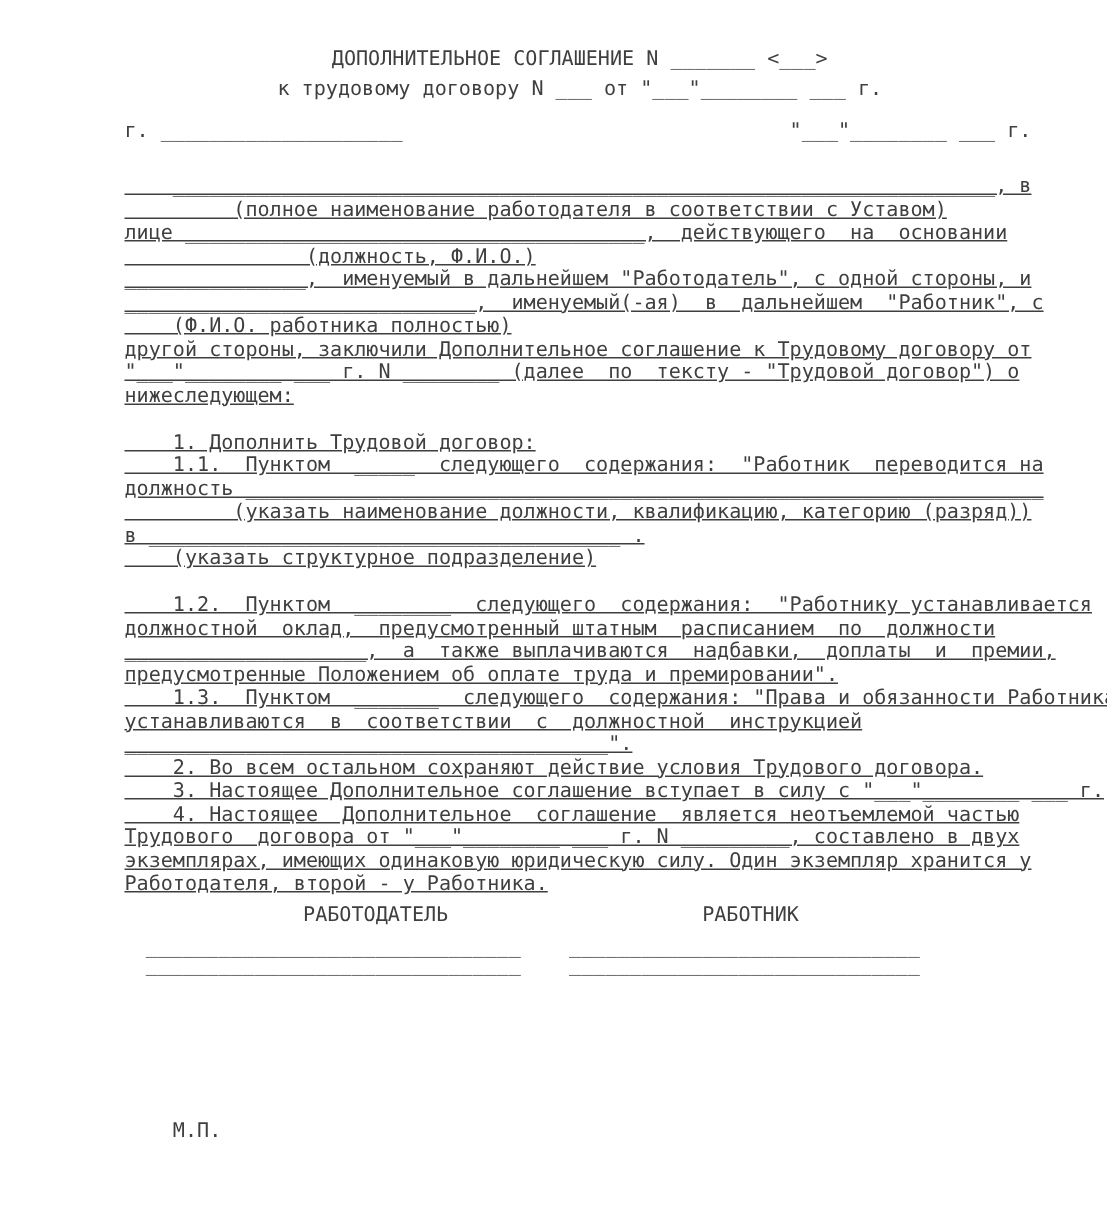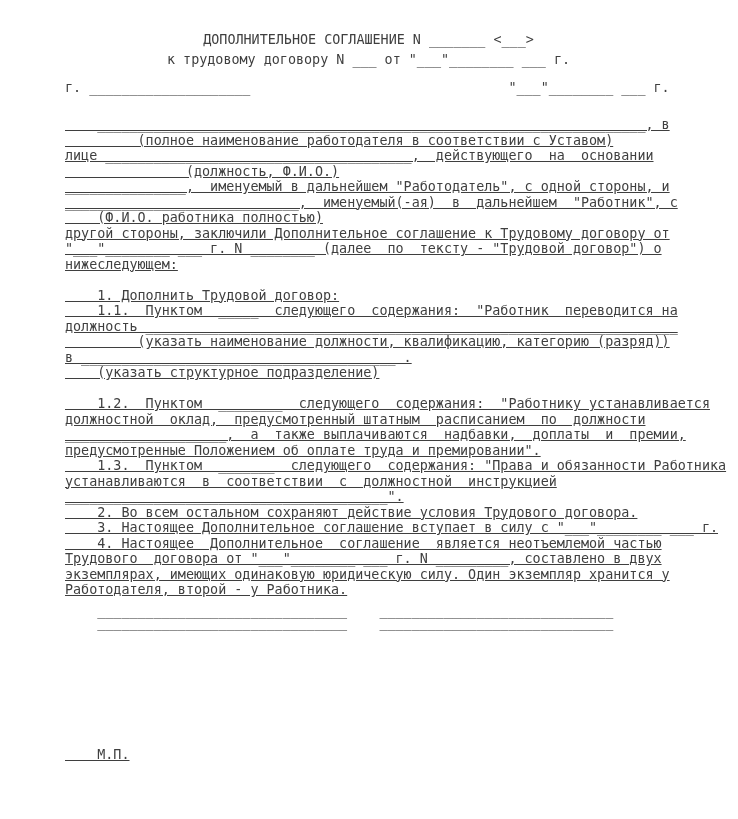--- a/index.html
+++ b/index.html
@@ -11,33 +11,33 @@
     overflow: hidden;
     font-family: "DejaVu Sans Mono", monospace;
   }
   pre {
     margin: 0;
     font-family: "DejaVu Sans Mono", monospace;
     font-size: 13.4px;
     color: #3f3f3f;
     white-space: pre;
   }
-  .abs { position: absolute; left: 65px; }
+  .abs { position: absolute; left: 83px; }
   #title {
     top: 30px;
     width: 607px;
     text-align: center;
     line-height: 20px;
   }
   #dateline { top: 80px; line-height: 15.5px; }
   #docbody  { top: 117px; line-height: 15.5px; text-decoration: underline; }
   #sigblock { position: absolute; left: 65px; top: 605px; }
   .sigrow { height: 12px; line-height: 12px; }
   .sigrow.gap { margin-bottom: 9px; }
-  #seal { top: 747px; line-height: 15.5px; text-decoration: underline; }
+  #seal { top: 747px; line-height: 15.5px; }
 </style>
 </head>
 <body>
 
 <pre id="title" class="abs">ДОПОЛНИТЕЛЬНОЕ СОГЛАШЕНИЕ N _______ &lt;___&gt;
 к трудовому договору N ___ от "___"________ ___ г.</pre>
 
 <pre id="dateline" class="abs">г. ____________________                                "___"________ ___ г.</pre>
 
 <pre id="docbody" class="abs">    ____________________________________________________________________, в
@@ -66,17 +66,18 @@
 устанавливаются  в  соответствии  с  должностной  инструкцией
 ________________________________________".
     2. Во всем остальном сохраняют действие условия Трудового договора.
     3. Настоящее Дополнительное соглашение вступает в силу с "___"________ ___ г.
     4. Настоящее  Дополнительное  соглашение  является неотъемлемой частью
 Трудового  договора от "___"________ ___ г. N _________, составлено в двух
 экземплярах, имеющих одинаковую юридическую силу. Один экземпляр хранится у
 Работодателя, второй - у Работника.</pre>
 
 <div id="sigblock">
+  <pre class="sigrow gap">                 РАБОТОДАТЕЛЬ                     РАБОТНИК</pre>
   <pre class="sigrow">    _______________________________    _____________________________</pre>
   <pre class="sigrow">    _______________________________    _____________________________</pre>
 </div>
 
 <pre id="seal" class="abs">    М.П.</pre>
 
 </body></html>

